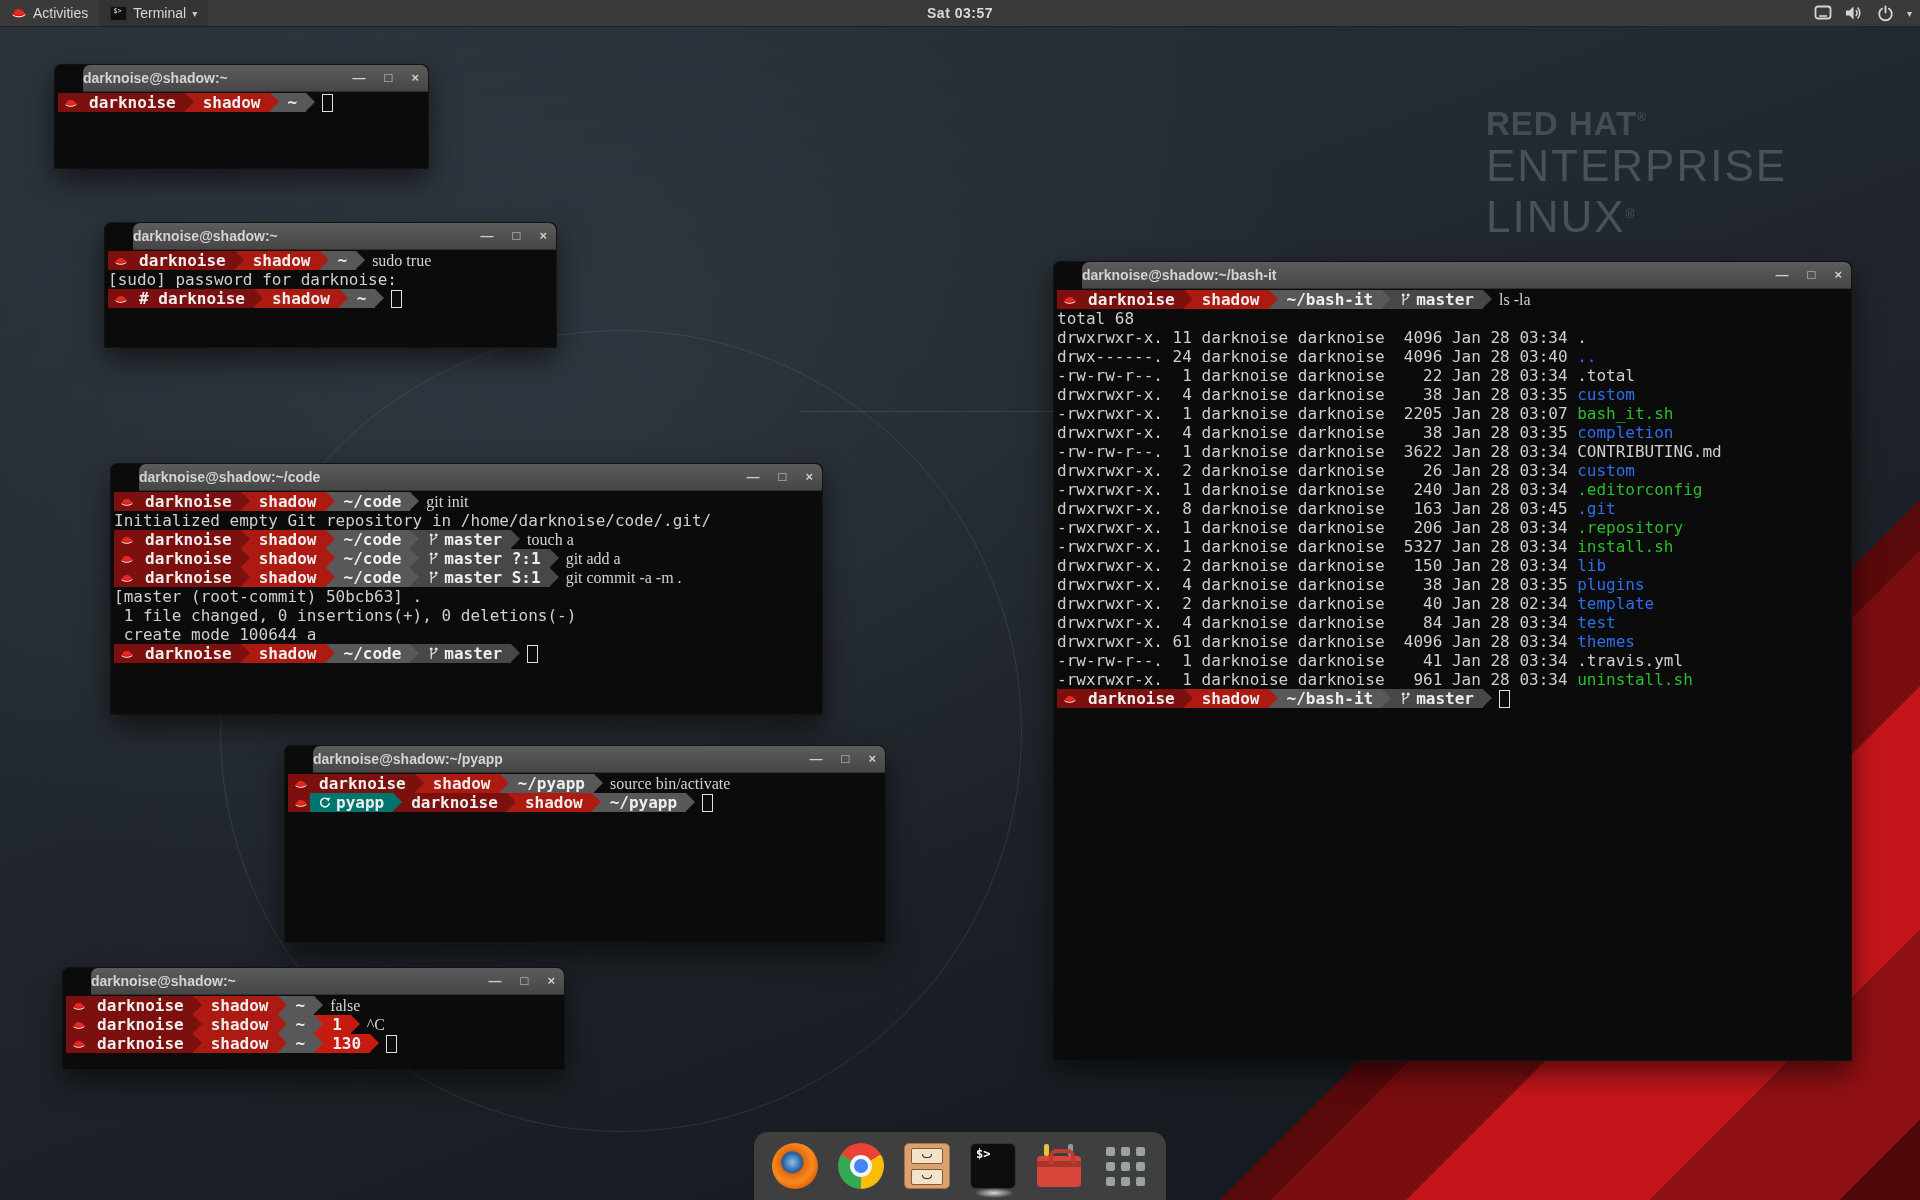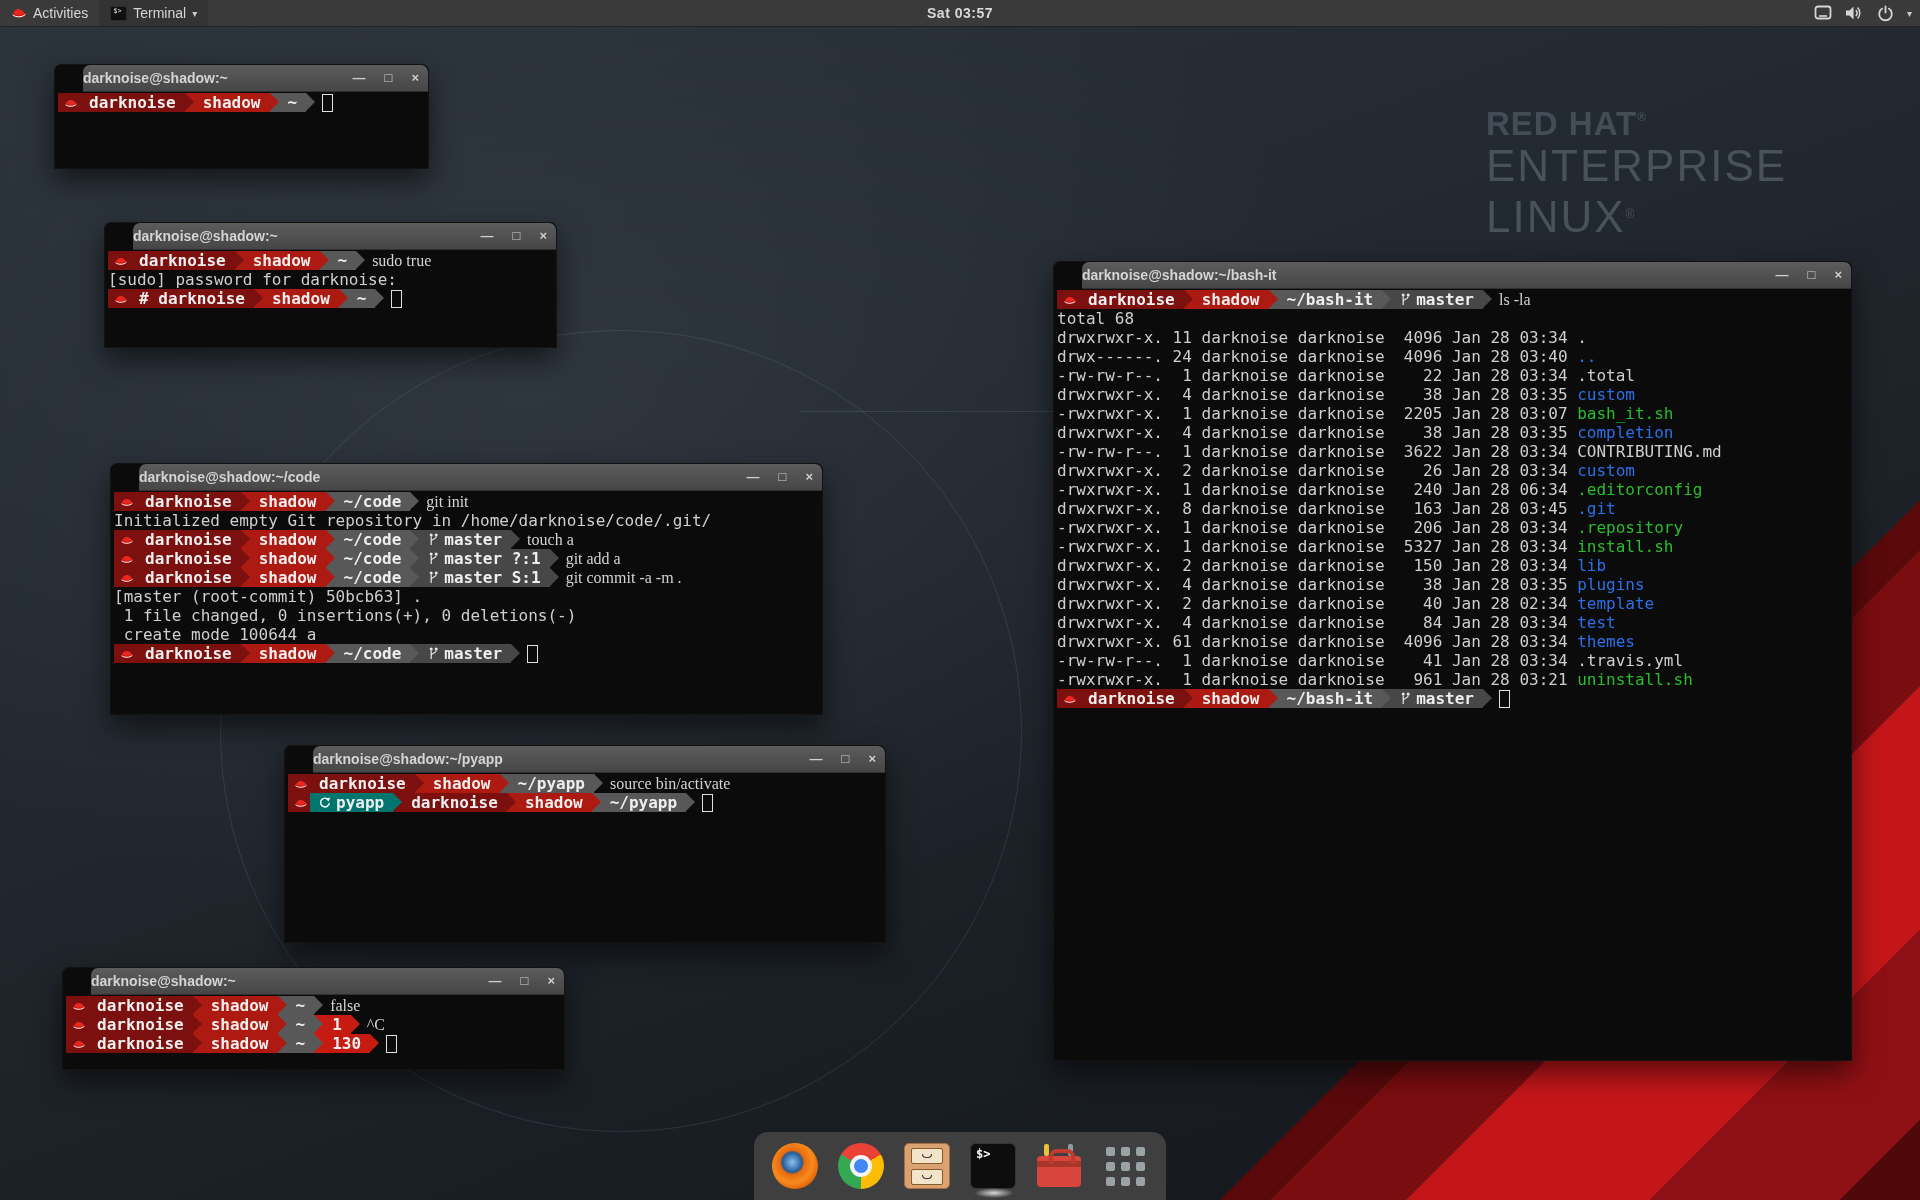--- a/index.html
+++ b/index.html
@@ -256,31 +256,31 @@
               </svg>master</span><span class="arr"><i style="border-left-color: rgb(71, 71, 71);"></i></span><span class="cmd">ls -la</span></div>
           <div class="line"><span class="out">total 68</span></div>
           <div class="line"><span class="out">drwxrwxr-x. 11 darknoise darknoise  4096 Jan 28 03:34 </span><span class="fname default">.</span></div>
           <div class="line"><span class="out">drwx------. 24 darknoise darknoise  4096 Jan 28 03:40 </span><span class="fname dir">..</span></div>
           <div class="line"><span class="out">-rw-rw-r--.  1 darknoise darknoise    22 Jan 28 03:34 </span><span class="fname default">.total</span></div>
           <div class="line"><span class="out">drwxrwxr-x.  4 darknoise darknoise    38 Jan 28 03:35 </span><span class="fname dir">custom</span></div>
           <div class="line"><span class="out">-rwxrwxr-x.  1 darknoise darknoise  2205 Jan 28 03:07 </span><span class="fname exec">bash_it.sh</span></div>
           <div class="line"><span class="out">drwxrwxr-x.  4 darknoise darknoise    38 Jan 28 03:35 </span><span class="fname dir">completion</span></div>
           <div class="line"><span class="out">-rw-rw-r--.  1 darknoise darknoise  3622 Jan 28 03:34 </span><span class="fname default">CONTRIBUTING.md</span></div>
           <div class="line"><span class="out">drwxrwxr-x.  2 darknoise darknoise    26 Jan 28 03:34 </span><span class="fname dir">custom</span></div>
-          <div class="line"><span class="out">-rwxrwxr-x.  1 darknoise darknoise   240 Jan 28 06:34 </span><span class="fname exec">.editorconfig</span></div>
+          <div class="line"><span class="out">-rwxrwxr-x.  1 darknoise darknoise   240 Jan 28 03:34 </span><span class="fname exec">.editorconfig</span></div>
           <div class="line"><span class="out">drwxrwxr-x.  8 darknoise darknoise   163 Jan 28 03:45 </span><span class="fname dir">.git</span></div>
           <div class="line"><span class="out">-rwxrwxr-x.  1 darknoise darknoise   206 Jan 28 03:34 </span><span class="fname exec">.repository</span></div>
           <div class="line"><span class="out">-rwxrwxr-x.  1 darknoise darknoise  5327 Jan 28 03:34 </span><span class="fname exec">install.sh</span></div>
           <div class="line"><span class="out">drwxrwxr-x.  2 darknoise darknoise   150 Jan 28 03:34 </span><span class="fname dir">lib</span></div>
           <div class="line"><span class="out">drwxrwxr-x.  4 darknoise darknoise    38 Jan 28 03:35 </span><span class="fname dir">plugins</span></div>
           <div class="line"><span class="out">drwxrwxr-x.  2 darknoise darknoise    40 Jan 28 02:34 </span><span class="fname dir">template</span></div>
           <div class="line"><span class="out">drwxrwxr-x.  4 darknoise darknoise    84 Jan 28 03:34 </span><span class="fname dir">test</span></div>
           <div class="line"><span class="out">drwxrwxr-x. 61 darknoise darknoise  4096 Jan 28 03:34 </span><span class="fname dir">themes</span></div>
           <div class="line"><span class="out">-rw-rw-r--.  1 darknoise darknoise    41 Jan 28 03:34 </span><span class="fname default">.travis.yml</span></div>
-          <div class="line"><span class="out">-rwxrwxr-x.  1 darknoise darknoise   961 Jan 28 03:21 </span><span class="fname exec">uninstall.sh</span></div>
+          <div class="line"><span class="out">-rwxrwxr-x.  1 darknoise darknoise   961 Jan 28 03:34 </span><span class="fname exec">uninstall.sh</span></div>
           <div class="line"><span class="seg stub" style="background: rgb(123, 16, 14);"><svg width="14" height="11" viewBox="0 0 14 11">
                 <ellipse cx="7" cy="6.2" rx="5.6" ry="2.5" fill="#c91a13"></ellipse>
                 <path d="M2.2 5.2 C3 2.8 5.2 1.5 7.4 2 C9.6 2.5 11.4 4 11.6 5.4 C9.5 7 4.5 7 2.2 5.2 Z" fill="#e8281e"></path>
                 <path d="M1.6 6.8 C4.5 9 10 8.7 12.4 6.3" stroke="#fff" stroke-width="0.9" fill="none"></path>
               </svg></span><span class="seg" style="background: rgb(123, 16, 14);">darknoise</span><span class="arr" style="background: rgb(173, 26, 17);"><i style="border-left-color: rgb(123, 16, 14);"></i></span><span class="seg" style="background: rgb(173, 26, 17);">shadow</span><span class="arr" style="background: rgb(88, 88, 88);"><i style="border-left-color: rgb(173, 26, 17);"></i></span><span class="seg" style="background: rgb(88, 88, 88);">~/bash-it</span><span class="arr" style="background: rgb(71, 71, 71);"><i style="border-left-color: rgb(88, 88, 88);"></i></span><span class="seg" style="background: rgb(71, 71, 71);"><svg class="bi" width="11" height="14" viewBox="0 0 11 14">
                 <circle cx="3.2" cy="3" r="1.5" fill="#e8e8e8"></circle>
                 <circle cx="8.2" cy="3" r="1.5" fill="#e8e8e8"></circle>
                 <path d="M3.2 4.5 V13 M8.2 4.5 C8.2 7.5 3.2 7 3.2 9.5" stroke="#e8e8e8" stroke-width="1.2" fill="none"></path>
               </svg>master</span><span class="arr"><i style="border-left-color: rgb(71, 71, 71);"></i></span><span class="cursor"></span></div>
         </div>

